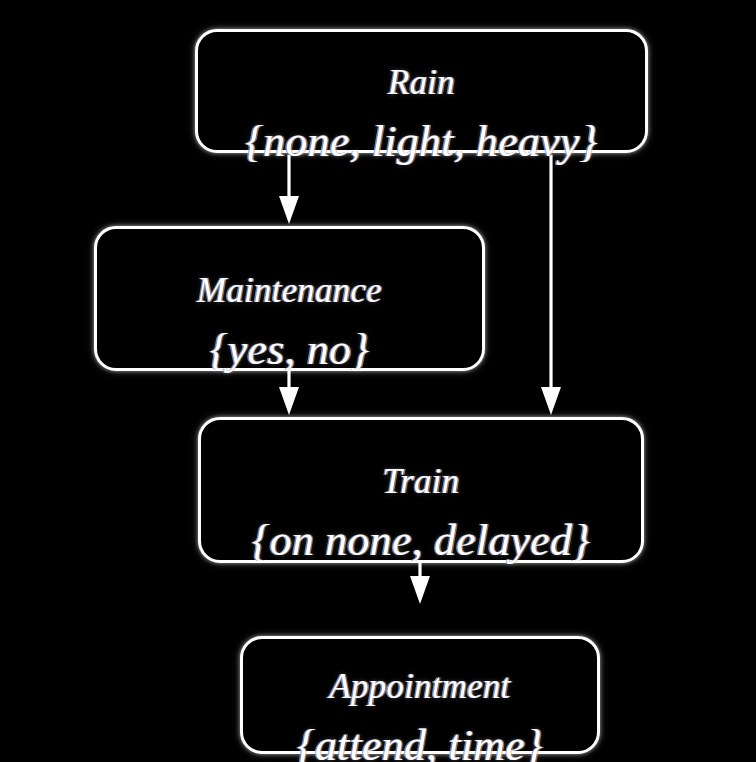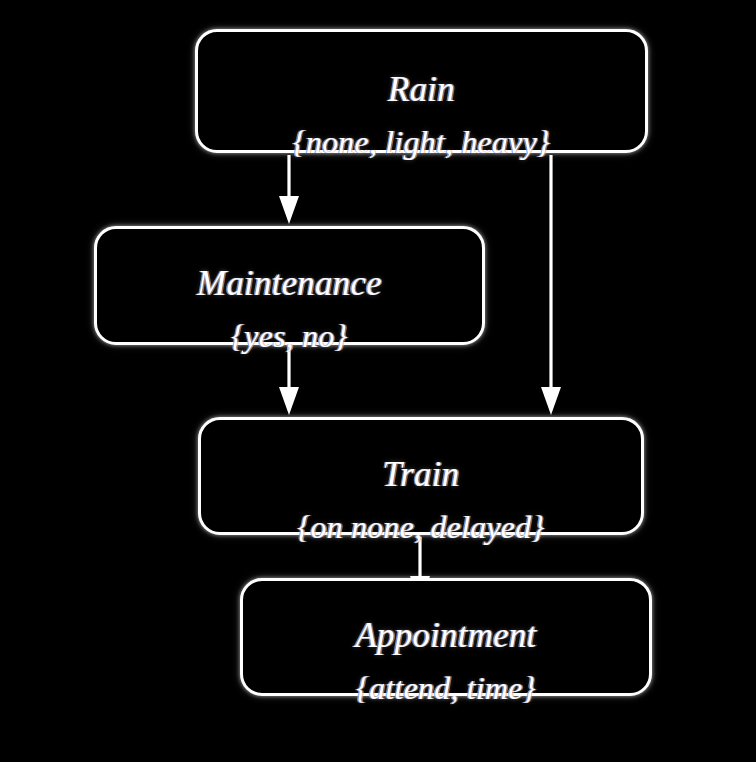--- a/index.html
+++ b/index.html
@@ -43,27 +43,27 @@
     line-height: 1.08;
     letter-spacing: 0.2px;
     
     text-shadow:
       -1.4px 0 0 rgba(120,170,255,0.80),
        1.4px 0 0 rgba(255,170,110,0.62),
        0 0 5px rgba(255,255,255,0.30);
     margin-top: 48px;
   }
   .node-title { font-size: 35px; }
-  .node-states { font-size: 32px; margin-top: 16px; text-align: center; }
+  .node-states { font-size: 44px; margin-top: 16px; text-align: center; }
 
   
   #node-rain        { left: 195px; top:  29px; width: 453px; height: 124px; }
-  #node-maintenance { left:  94px; top: 226px; width: 391px; height: 119px; }
-  #node-train       { left: 198px; top: 417px; width: 446px; height: 118px; }
-  #node-appointment { left: 240px; top: 578px; width: 412px; height: 118px; }
+  #node-maintenance { left:  94px; top: 226px; width: 391px; height: 145px; }
+  #node-train       { left: 198px; top: 417px; width: 446px; height: 146px; }
+  #node-appointment { left: 240px; top: 636px; width: 360px; height: 118px; }
 
   
   #edges {
     position: absolute;
     left: 0; top: 0;
     width: 756px;
     height: 762px;
     pointer-events: none;
   }
   .edge-line  { stroke: #ffffff; stroke-width: 3.2; fill: none; }

